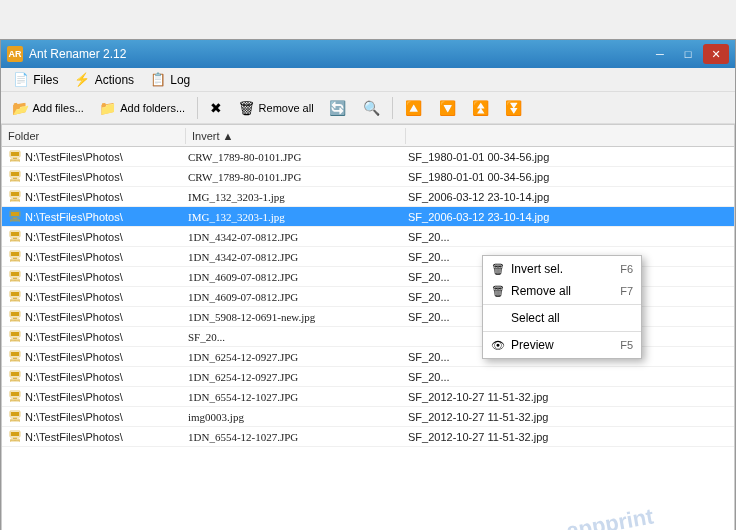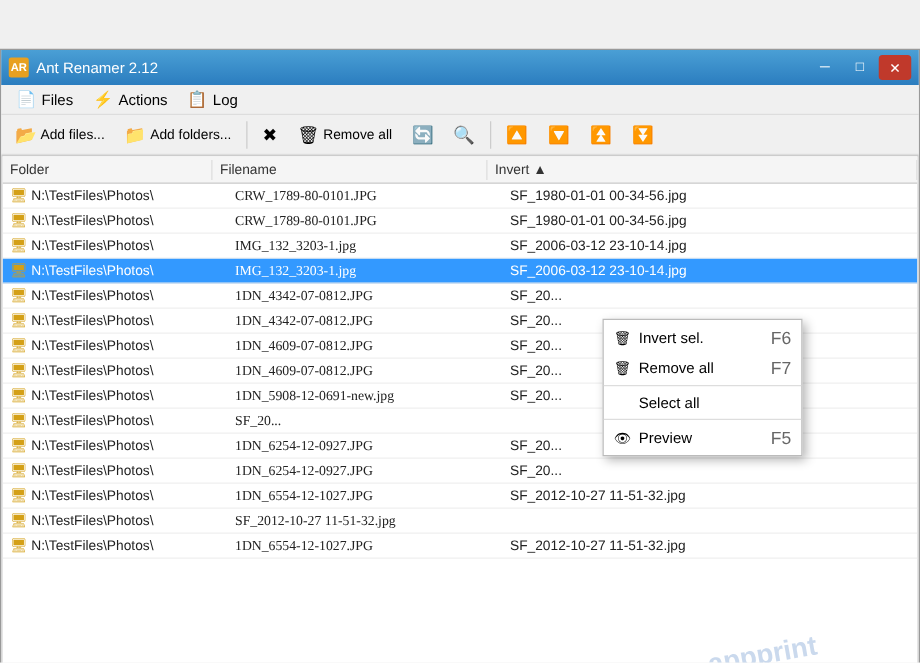--- a/index.html
+++ b/index.html
@@ -106,21 +106,21 @@
       align-items: center;
     }
     .th {
       padding: 2px 6px;
       font-size: 11px;
       font-weight: normal;
       color: #333;
       border-right: 1px solid #ddd;
       display: flex; align-items: center; gap: 2px;
     }
-    .th:nth-child(1) { width: 168px; }
+    .th:nth-child(1) { width: 184px; }
     .th:nth-child(2) { width: 220px; }
     .th:nth-child(3) { flex: 1; }
 
     .table-body { overflow-y: auto; height: calc(100% - 22px); }
     .table-row {
       display: flex;
       height: 20px;
       align-items: center;
       border-bottom: 1px solid #f0f0f0;
       cursor: default;
@@ -176,21 +176,21 @@
       font-size: 12px;
       cursor: pointer;
       justify-content: space-between;
     }
     .ctx-left { display: flex; align-items: center; gap: 6px; }
     .ctx-icon {
       width: 14px; height: 14px;
       display: flex; align-items: center; justify-content: center;
       font-size: 11px;
     }
-    .ctx-shortcut { color: #666; font-size: 14px; }
+    .ctx-shortcut { color: #666; font-size: 11px; }
     .ctx-sep { height: 1px; background: #ddd; margin: 2px 0; }
 
     
     .watermark {
       position: absolute;
       bottom: 30px;
       right: 80px;
       font-size: 22px;
       color: rgba(150,180,220,0.5);
       font-weight: bold;
@@ -267,21 +267,20 @@
       <span class="tb-icon">⏫</span>
     </div>
     <div class="tb-btn">
       <span class="tb-icon">⏬</span>
     </div>
   </div>
 
   <div class="table-container" style="position:relative;">
     <div class="table-header">
       <div class="th">Folder</div>
-      <div class="th">Filename</div>
       <div class="th">
         <span>Invert ▲</span>
       </div>
     </div>
     <div class="table-body" id="table-body">
     <div class="table-row">
     <div class="td">
       <span class="folder-icon">🖥</span>
       <span>N:\TestFiles\Photos\</span>
     </div>
@@ -381,20 +380,21 @@
       <span>N:\TestFiles\Photos\</span>
     </div>
     <div class="td">1DN_6554-12-1027.JPG</div>
     <div class="td">SF_2012-10-27 11-51-32.jpg</div>
   </div>
         <div class="table-row">
     <div class="td">
       <span class="folder-icon">🖥</span>
       <span>N:\TestFiles\Photos\</span>
     </div>
+    <div class="td">img0003.jpg</div>
     <div class="td">SF_2012-10-27 11-51-32.jpg</div>
   </div>
         <div class="table-row">
     <div class="td">
       <span class="folder-icon">🖥</span>
       <span>N:\TestFiles\Photos\</span>
     </div>
     <div class="td">1DN_6554-12-1027.JPG</div>
     <div class="td">SF_2012-10-27 11-51-32.jpg</div>
   </div>

